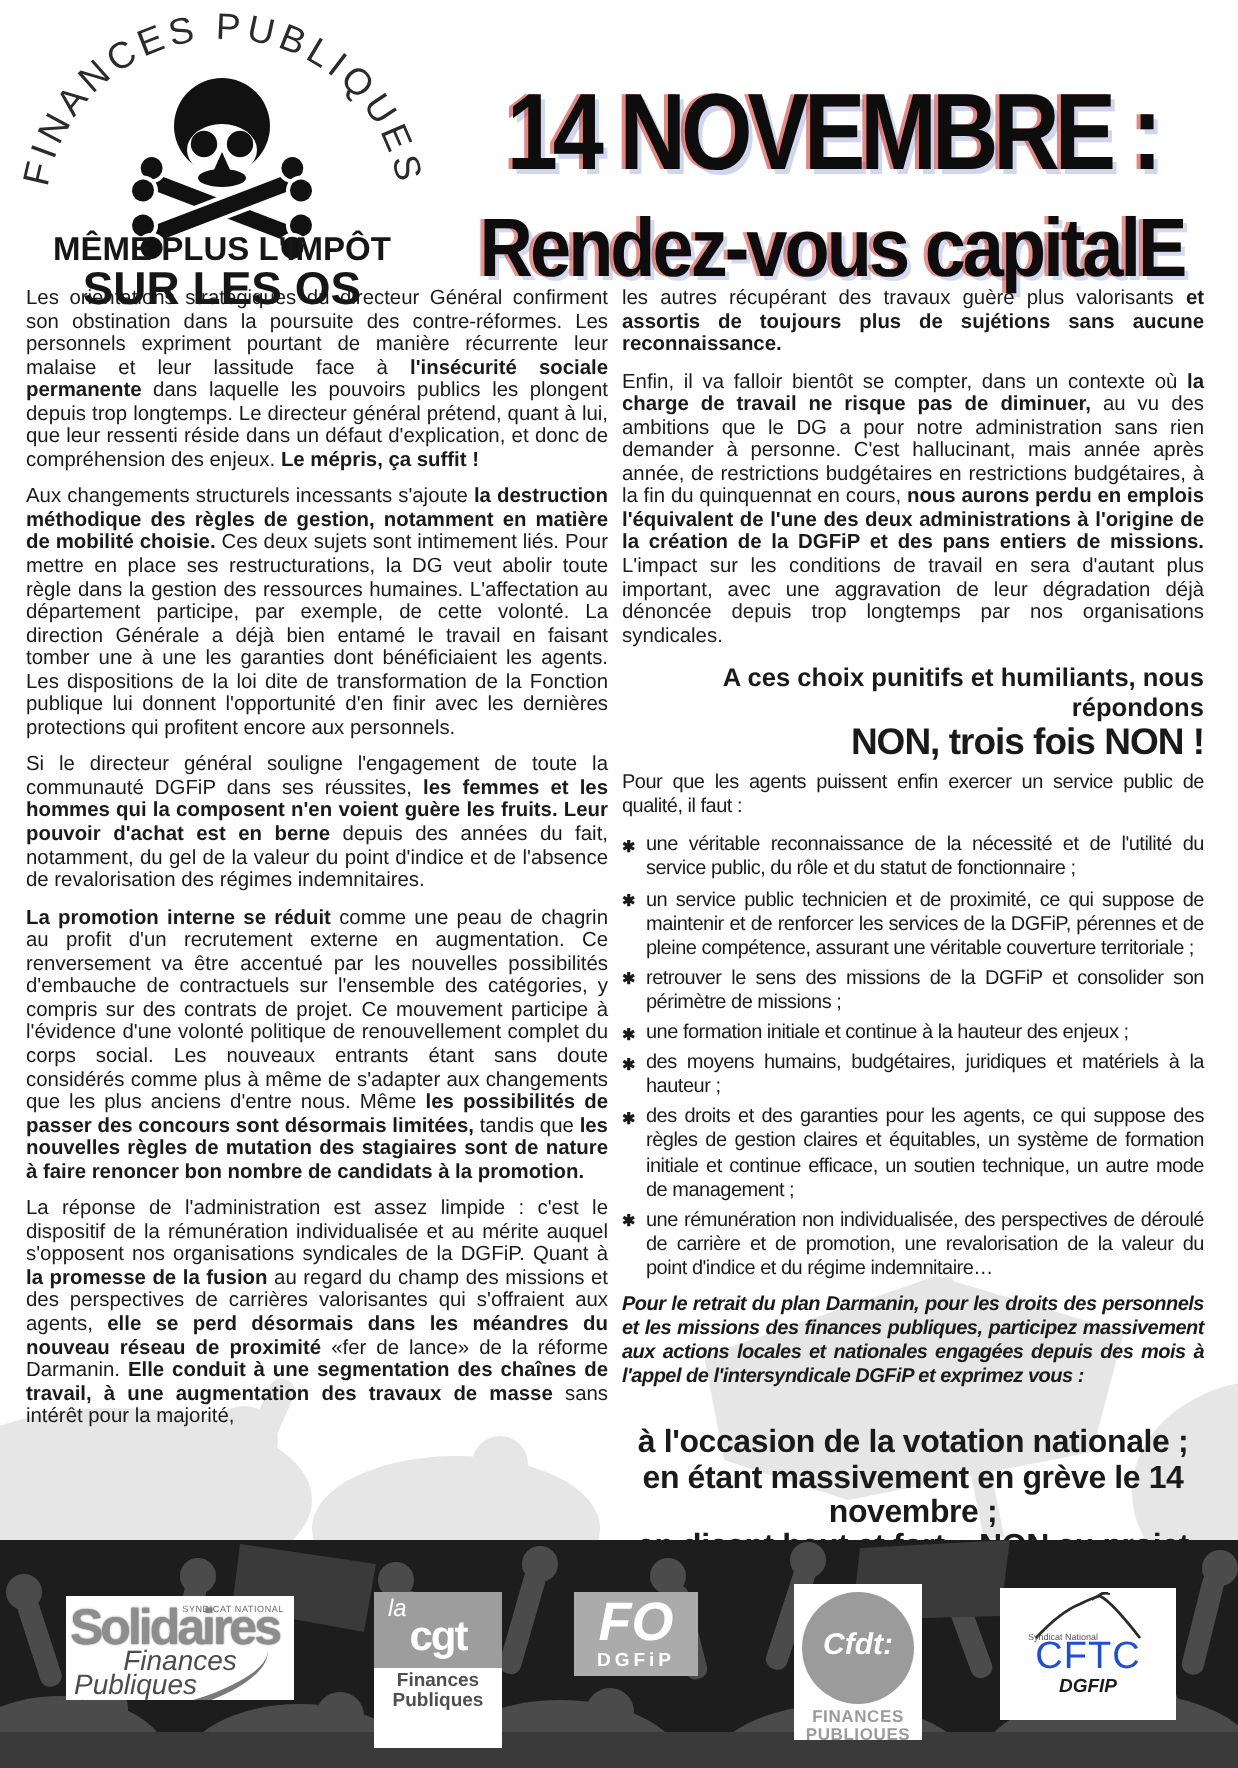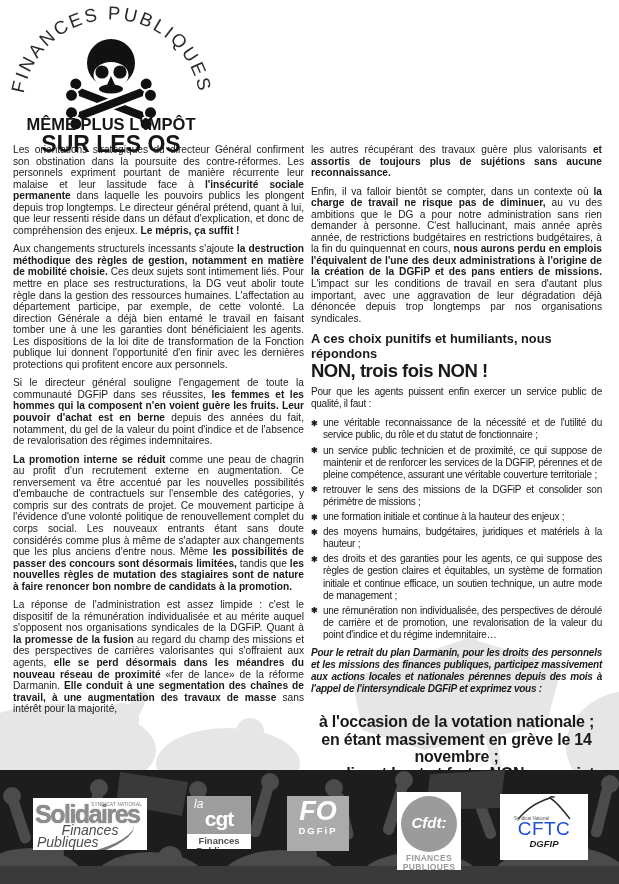--- a/index.html
+++ b/index.html
@@ -14,21 +14,21 @@
       text-shadow:-2px 0 0 rgba(205,40,25,.55),2px 2px 0 rgba(40,65,185,.22);}
   .t2{font-size:37px;font-weight:bold;letter-spacing:-1.5px;white-space:nowrap;margin-top:13px;
       transform:scaleY(1.12);transform-origin:top center;color:#0d0d0d;
       text-shadow:-2px 0 0 rgba(205,40,25,.5),2px 2px 0 rgba(40,65,185,.2);}
 
   
   .columns{position:absolute;left:13px;top:144px;width:594px;display:flex;gap:7px;z-index:2;}
   .col{width:291px;font-size:10.2px;line-height:11.55px;text-align:justify;}
   .para{margin:0 0 7px 0;}
   .b{font-weight:bold;}
-  .h2{text-align:left;font-weight:bold;margin:4px 0 5px;}
+  .h2{text-align:right;font-weight:bold;margin:4px 0 5px;}
   .h2 .l1{font-size:12.8px;line-height:15px;}
   .h2 .l2{font-size:18.5px;line-height:20px;letter-spacing:-.5px;}
   .cond{letter-spacing:-.25px;font-size:10px;line-height:12.1px;}
   .bullets{list-style:none;margin:1px 0 6px;padding:0;}
   .bullets li{position:relative;padding-left:12px;margin:0 0 3px;font-size:10px;line-height:12.1px;
               letter-spacing:-.25px;text-align:justify;}
   .bullets li::before{content:"✱";position:absolute;left:0;top:.5px;font-size:8px;font-weight:bold;}
   .call{font-weight:bold;font-style:italic;}
   .center-lines{text-align:center;font-weight:bold;
                 font-size:16px;line-height:17.2px;margin-top:18px;letter-spacing:-.2px;}
@@ -41,26 +41,26 @@
   .crowd{position:absolute;left:0;top:0;width:619px;height:114px;}
   .logobox{position:absolute;box-sizing:border-box;overflow:hidden;}
   .lg-sol{left:33px;top:28px;width:114px;height:52px;background:#fff;padding:1px 2px;}
   .sol-nat{position:absolute;right:5px;top:4px;font-size:4.5px;color:#6d6d6d;letter-spacing:.3px;}
   .sol-main{font-size:25px;font-weight:bold;color:#8d8d8d;letter-spacing:-1.5px;line-height:23px;
             margin-top:4px;text-shadow:0 0 1px #5f5f5f;}
   .sol-fin{font-style:italic;font-size:14px;color:#4c4c4c;line-height:13px;text-align:center;margin-top:-2px;}
   .sol-pub{font-style:italic;font-size:14px;color:#4c4c4c;line-height:13px;text-align:left;padding-left:2px;margin-top:-1px;}
   .sol-swoosh{position:absolute;left:6px;top:20px;width:96px;height:34px;border:none;
               border-bottom:3px solid #7a7a7a;border-radius:50%;transform:rotate(-14deg);}
-  .lg-cgt{left:187px;top:26px;width:64px;height:53px;background:#fff;}
+  .lg-cgt{left:187px;top:26px;width:64px;height:78px;background:#fff;}
   .cgt-top{height:38px;background:#9d9d9d;color:#fff;text-align:center;position:relative;}
   .cgt-la{position:absolute;left:7px;top:1px;font-style:italic;font-size:12px;}
   .cgt-main{font-weight:bold;font-size:21px;letter-spacing:-1px;line-height:20px;padding-top:13px;}
   .cgt-bot{text-align:center;font-weight:bold;font-size:9.5px;line-height:10px;color:#4f4f4f;padding-top:2px;}
-  .lg-fo{left:287px;top:26px;width:62px;height:55px;background:#ababab;color:#fff;text-align:center;}
+  .lg-fo{left:287px;top:26px;width:62px;height:42px;background:#ababab;color:#fff;text-align:center;}
   .fo-main{font-style:italic;font-weight:bold;font-size:27px;line-height:26px;padding-top:2px;}
   .fo-sub{font-size:9.5px;font-weight:bold;letter-spacing:2px;margin-top:1px;}
   .lg-cfdt{left:397px;top:22px;width:64px;height:78px;background:#fff;text-align:center;padding-top:4px;}
   .cfdt-circle{width:56px;height:56px;margin:0 auto;background:#9b9b9b;border-radius:50%;
                color:#fff;font-weight:bold;font-style:italic;font-size:15px;line-height:54px;}
   .cfdt-sub{font-size:8.5px;font-weight:bold;color:#9b9b9b;line-height:9px;margin-top:2px;letter-spacing:.3px;}
   .lg-cftc{left:500px;top:24px;width:88px;height:66px;background:#fff;text-align:center;position:relative;}
   .cftc-nat{font-size:4.5px;color:#555;position:absolute;left:14px;top:22px;}
   .cftc-main{font-weight:normal;font-size:19px;letter-spacing:.5px;color:#1d4ed8;margin-top:26px;line-height:17px;}
   .cftc-sub{font-size:9.5px;font-weight:bold;font-style:italic;color:#1c1c1c;margin-top:1px;}
@@ -99,20 +99,24 @@
             <circle cx="-40" cy="6" r="6.5"></circle>
           <circle cx="40" cy="-6" r="6.5"></circle>
             <circle cx="40" cy="6" r="6.5"></circle>
         </g>
       </g>
       <text x="107" y="126" text-anchor="middle" font-size="16.5" font-weight="bold" fill="#161616" font-family="Liberation Sans, sans-serif">MÊME PLUS L'IMPÔT</text>
       <text x="107" y="148" text-anchor="middle" font-size="23" font-weight="bold" fill="#161616" font-family="Liberation Sans, sans-serif">SUR LES OS</text>
     </svg>
   </div>
 
+  <div class="title">
+    <div class="t1">14 NOVEMBRE :</div>
+    <div class="t2">Rendez-vous capitalE</div>
+  </div>
 
   <div class="bg-light">
     <svg width="619" height="142" viewBox="0 0 619 142">
       <g fill="#e6e6e6">
         <polygon points="352,50 468,10 562,38 546,98 424,122 362,102"></polygon>
         <polygon points="466,12 476,10 502,140 492,142"></polygon>
         <ellipse cx="58" cy="122" rx="98" ry="46"></ellipse>
         <circle cx="122" cy="92" r="17"></circle>
         <rect x="128" y="60" width="13" height="44" rx="6" transform="rotate(24 134 82)"></rect>
         <ellipse cx="228" cy="136" rx="72" ry="36"></ellipse>
@@ -140,21 +144,21 @@
         <p class="para cond"><span>Pour que les agents puissent enfin exercer un service public de qualité, il faut :</span></p>
         <ul class="bullets">
           <li>une véritable reconnaissance de la nécessité et de l'utilité du service public, du rôle et du statut de fonctionnaire ;</li>
           <li>un service public technicien et de proximité, ce qui suppose de maintenir et de renforcer les services de la DGFiP, pérennes et de pleine compétence, assurant une véritable couverture territoriale ;</li>
           <li>retrouver le sens des missions de la DGFiP et consolider son périmètre de missions ;</li>
           <li>une formation initiale et continue à la hauteur des enjeux ;</li>
           <li>des moyens humains, budgétaires, juridiques et matériels à la hauteur ;</li>
           <li>des droits et des garanties pour les agents, ce qui suppose des règles de gestion claires et équitables, un système de formation initiale et continue efficace, un soutien technique, un autre mode de management ;</li>
           <li>une rémunération non individualisée, des perspectives de déroulé de carrière et de promotion, une revalorisation de la valeur du point d'indice et du régime indemnitaire…</li>
         </ul>
-        <p class="para cond call"><span>Pour le retrait du plan Darmanin, pour les droits des personnels et les missions des finances publiques, participez massivement aux actions locales et nationales pérennes depuis des mois à l'appel de l'intersyndicale DGFiP et exprimez vous :</span></p>
+        <p class="para cond call"><span>Pour le retrait du plan Darmanin, pour les droits des personnels et les missions des finances publiques, participez massivement aux actions locales et nationales engagées depuis des mois à l'appel de l'intersyndicale DGFiP et exprimez vous :</span></p>
         <div class="center-lines">
           <div>à l'occasion de la votation nationale ;</div>
           <div>en étant massivement en grève le 14 novembre ;</div>
           <div>en disant haut et fort « NON au projet Darmanin »</div>
           <div>lors de la manifestation nationale à Paris !</div>
         </div>
       </div>
   </div>
 
   <div class="banner">

